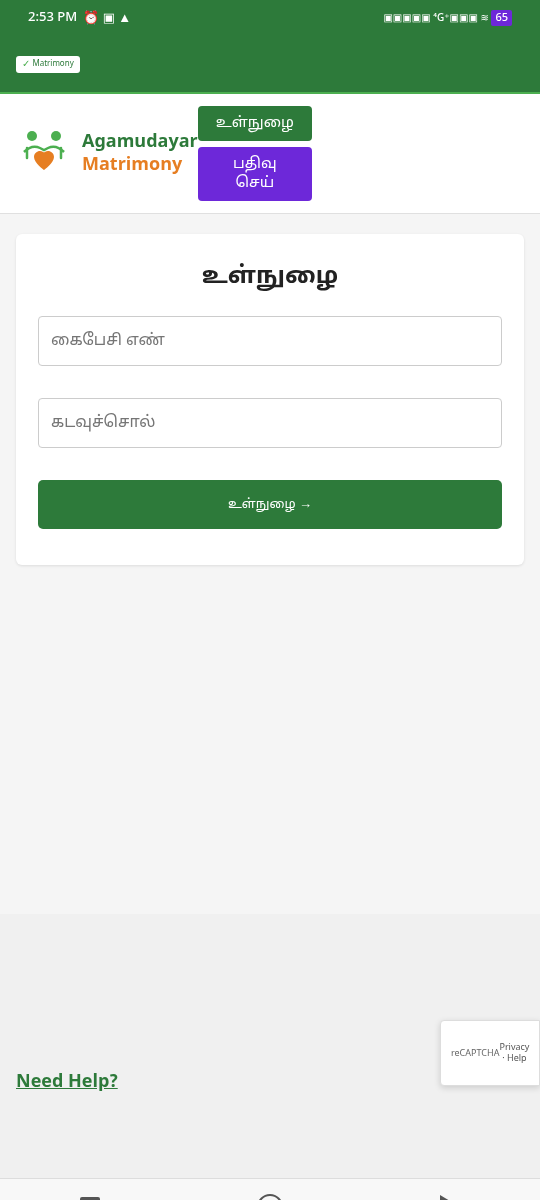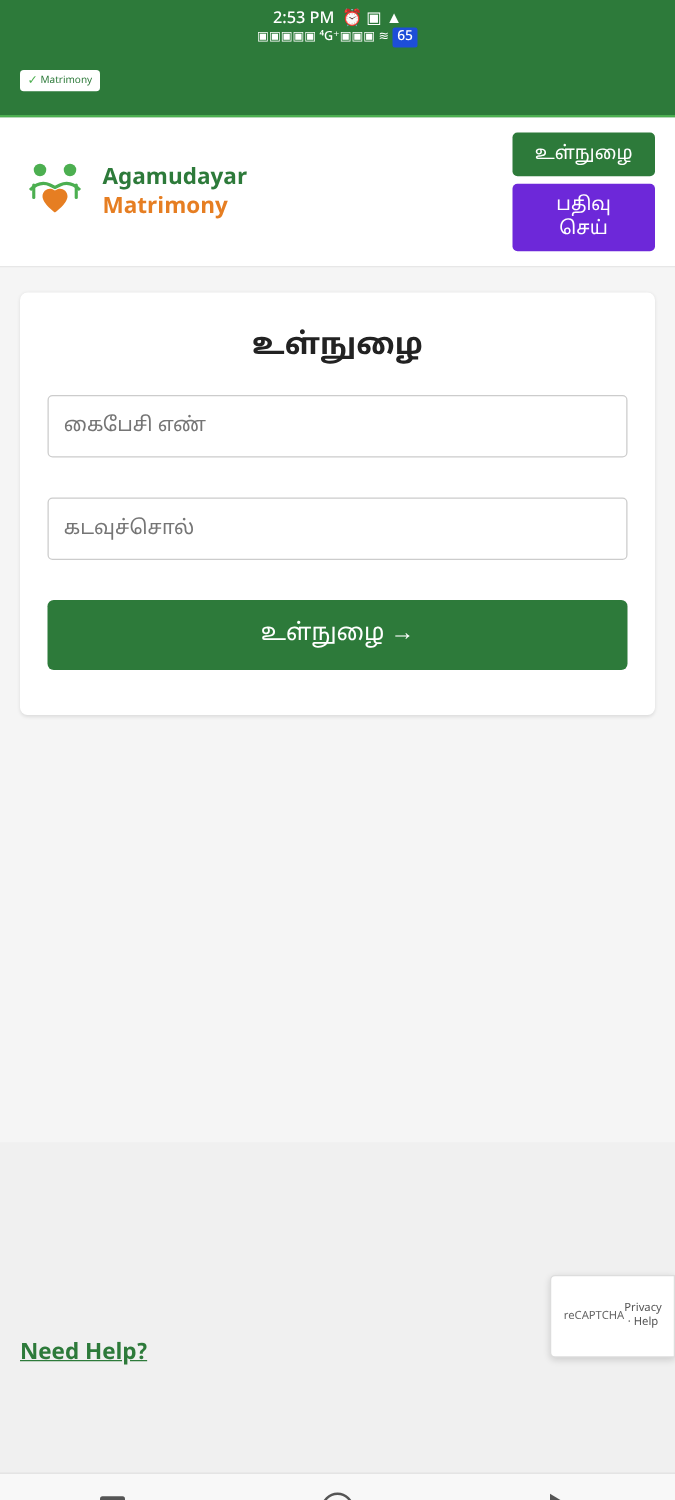--- a/index.html
+++ b/index.html
@@ -17,21 +17,20 @@
     .status-bar {
       background: #2d7a3a;
       color: white;
       display: flex;
       justify-content: space-between;
       align-items: center;
       padding: 6px 28px;
       height: 36px;
       font-size: 13px;
       font-weight: 500;
-      flex-direction: column;
     }
     .status-left { display: flex; align-items: center; gap: 6px; }
     .status-right { display: flex; align-items: center; gap: 5px; font-size: 12px; }
 
     
     .app-bar {
       background: #2d7a3a;
       color: white;
       display: flex;
       justify-content: space-between;
@@ -54,21 +53,20 @@
       display: flex;
       align-items: center;
       gap: 2px;
     }
     .matrimony-badge .check { color: #4caf50; font-size: 10px; }
 
     
     .nav-area {
       background: white;
       display: flex;
-      justify-content: space-between;
       align-items: center;
       padding: 12px 16px;
       border-bottom: 1px solid #e0e0e0;
     }
     .logo-area {
       display: flex;
       align-items: center;
       gap: 10px;
     }
     .logo-icon {
@@ -152,21 +150,21 @@
       font-size: 15px;
       margin: 12px 0 18px;
       text-decoration: none;
     }
     .btn-submit {
       width: 100%;
       background: #2d7a3a;
       color: white;
       border: none;
       padding: 16px;
-      font-size: 19px;
+      font-size: 13px;
       border-radius: 5px;
       cursor: pointer;
       font-family: inherit;
       display: flex;
       align-items: center;
       justify-content: center;
       gap: 10px;
     }
 
     
@@ -251,21 +249,21 @@
 <body>
 
 <div class="status-bar">
   <div class="status-left">
     <span>2:53 PM</span>
     <span>⏰ ▣ ▲</span>
   </div>
   <div class="status-right">
     <span>
       <span style="font-size:10px">▣▣▣▣▣ ⁴G⁺▣▣▣ ≋ </span>
-      <span style="background:#1d4ed8;color:white;padding:1px 4px;border-radius:2px;font-size:11px">65</span>
+      <span style="background:#6d28d9;color:white;padding:1px 4px;border-radius:2px;font-size:11px">65</span>
     </span>
   </div>
 </div>
 
 <div class="app-bar">
   <div class="matrimony-badge">
     <span class="check">✓</span>
     <span style="font-size:8px">Matrimony</span>
   </div>
 </div>

